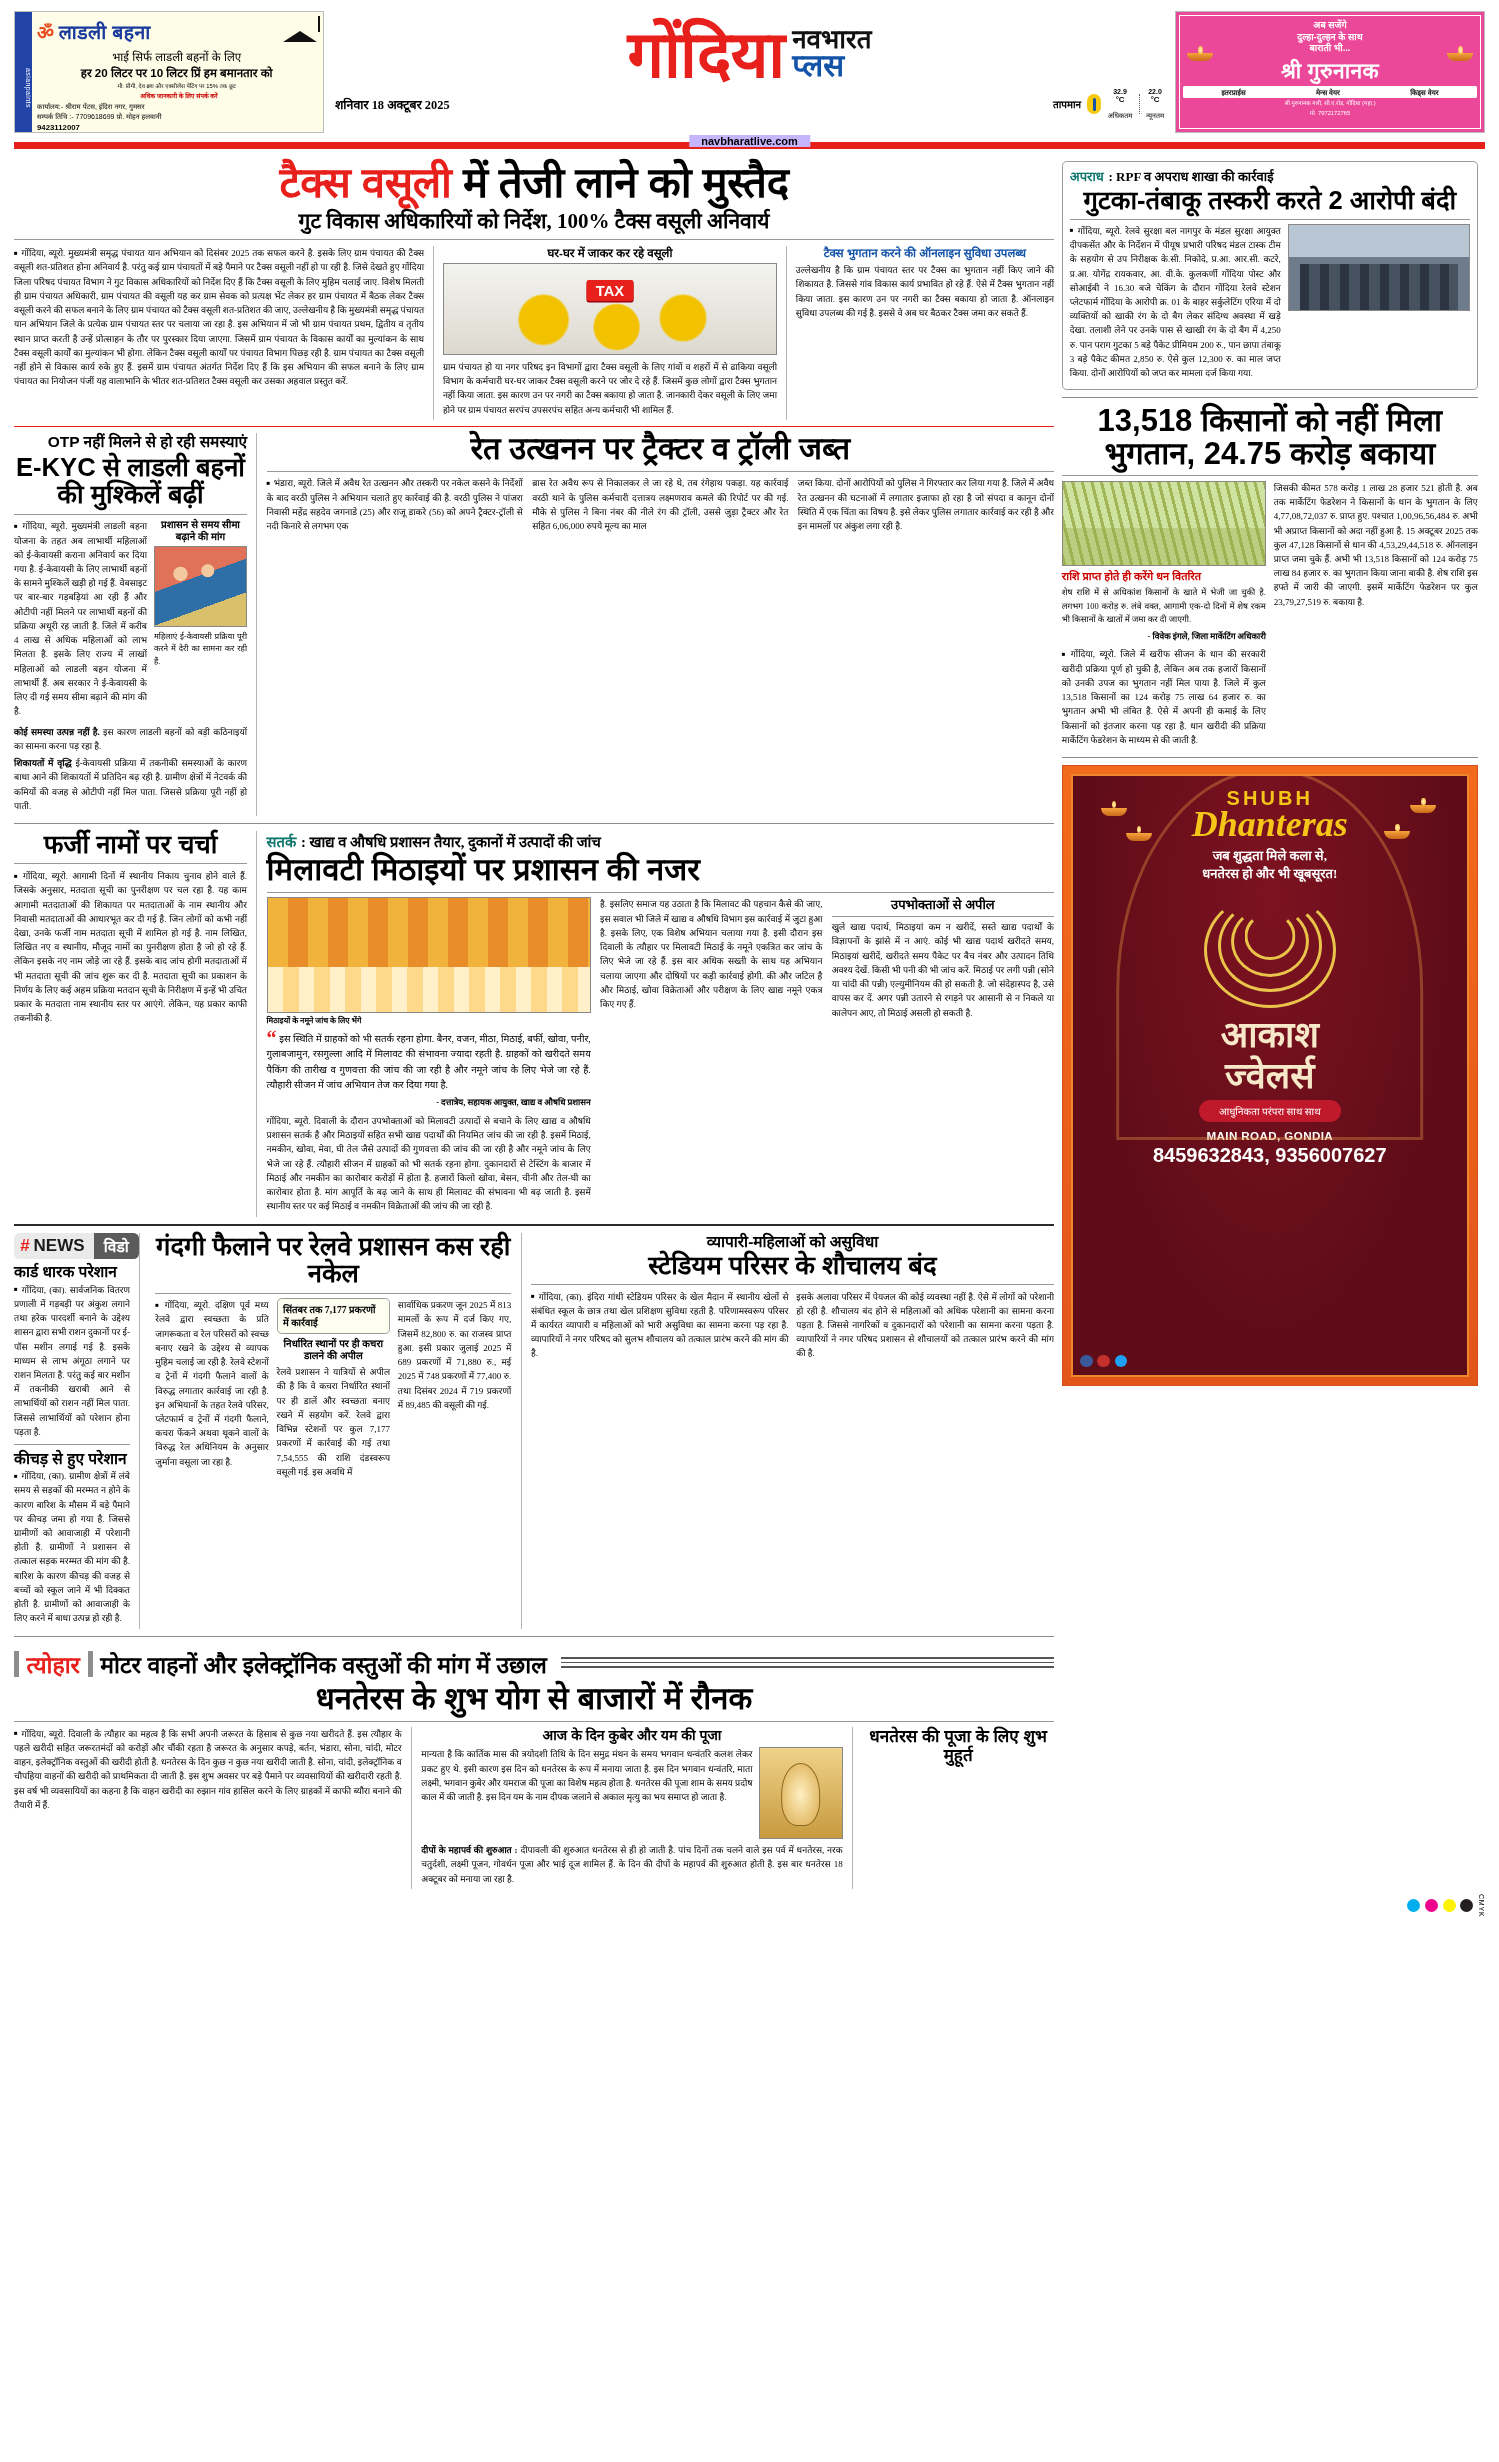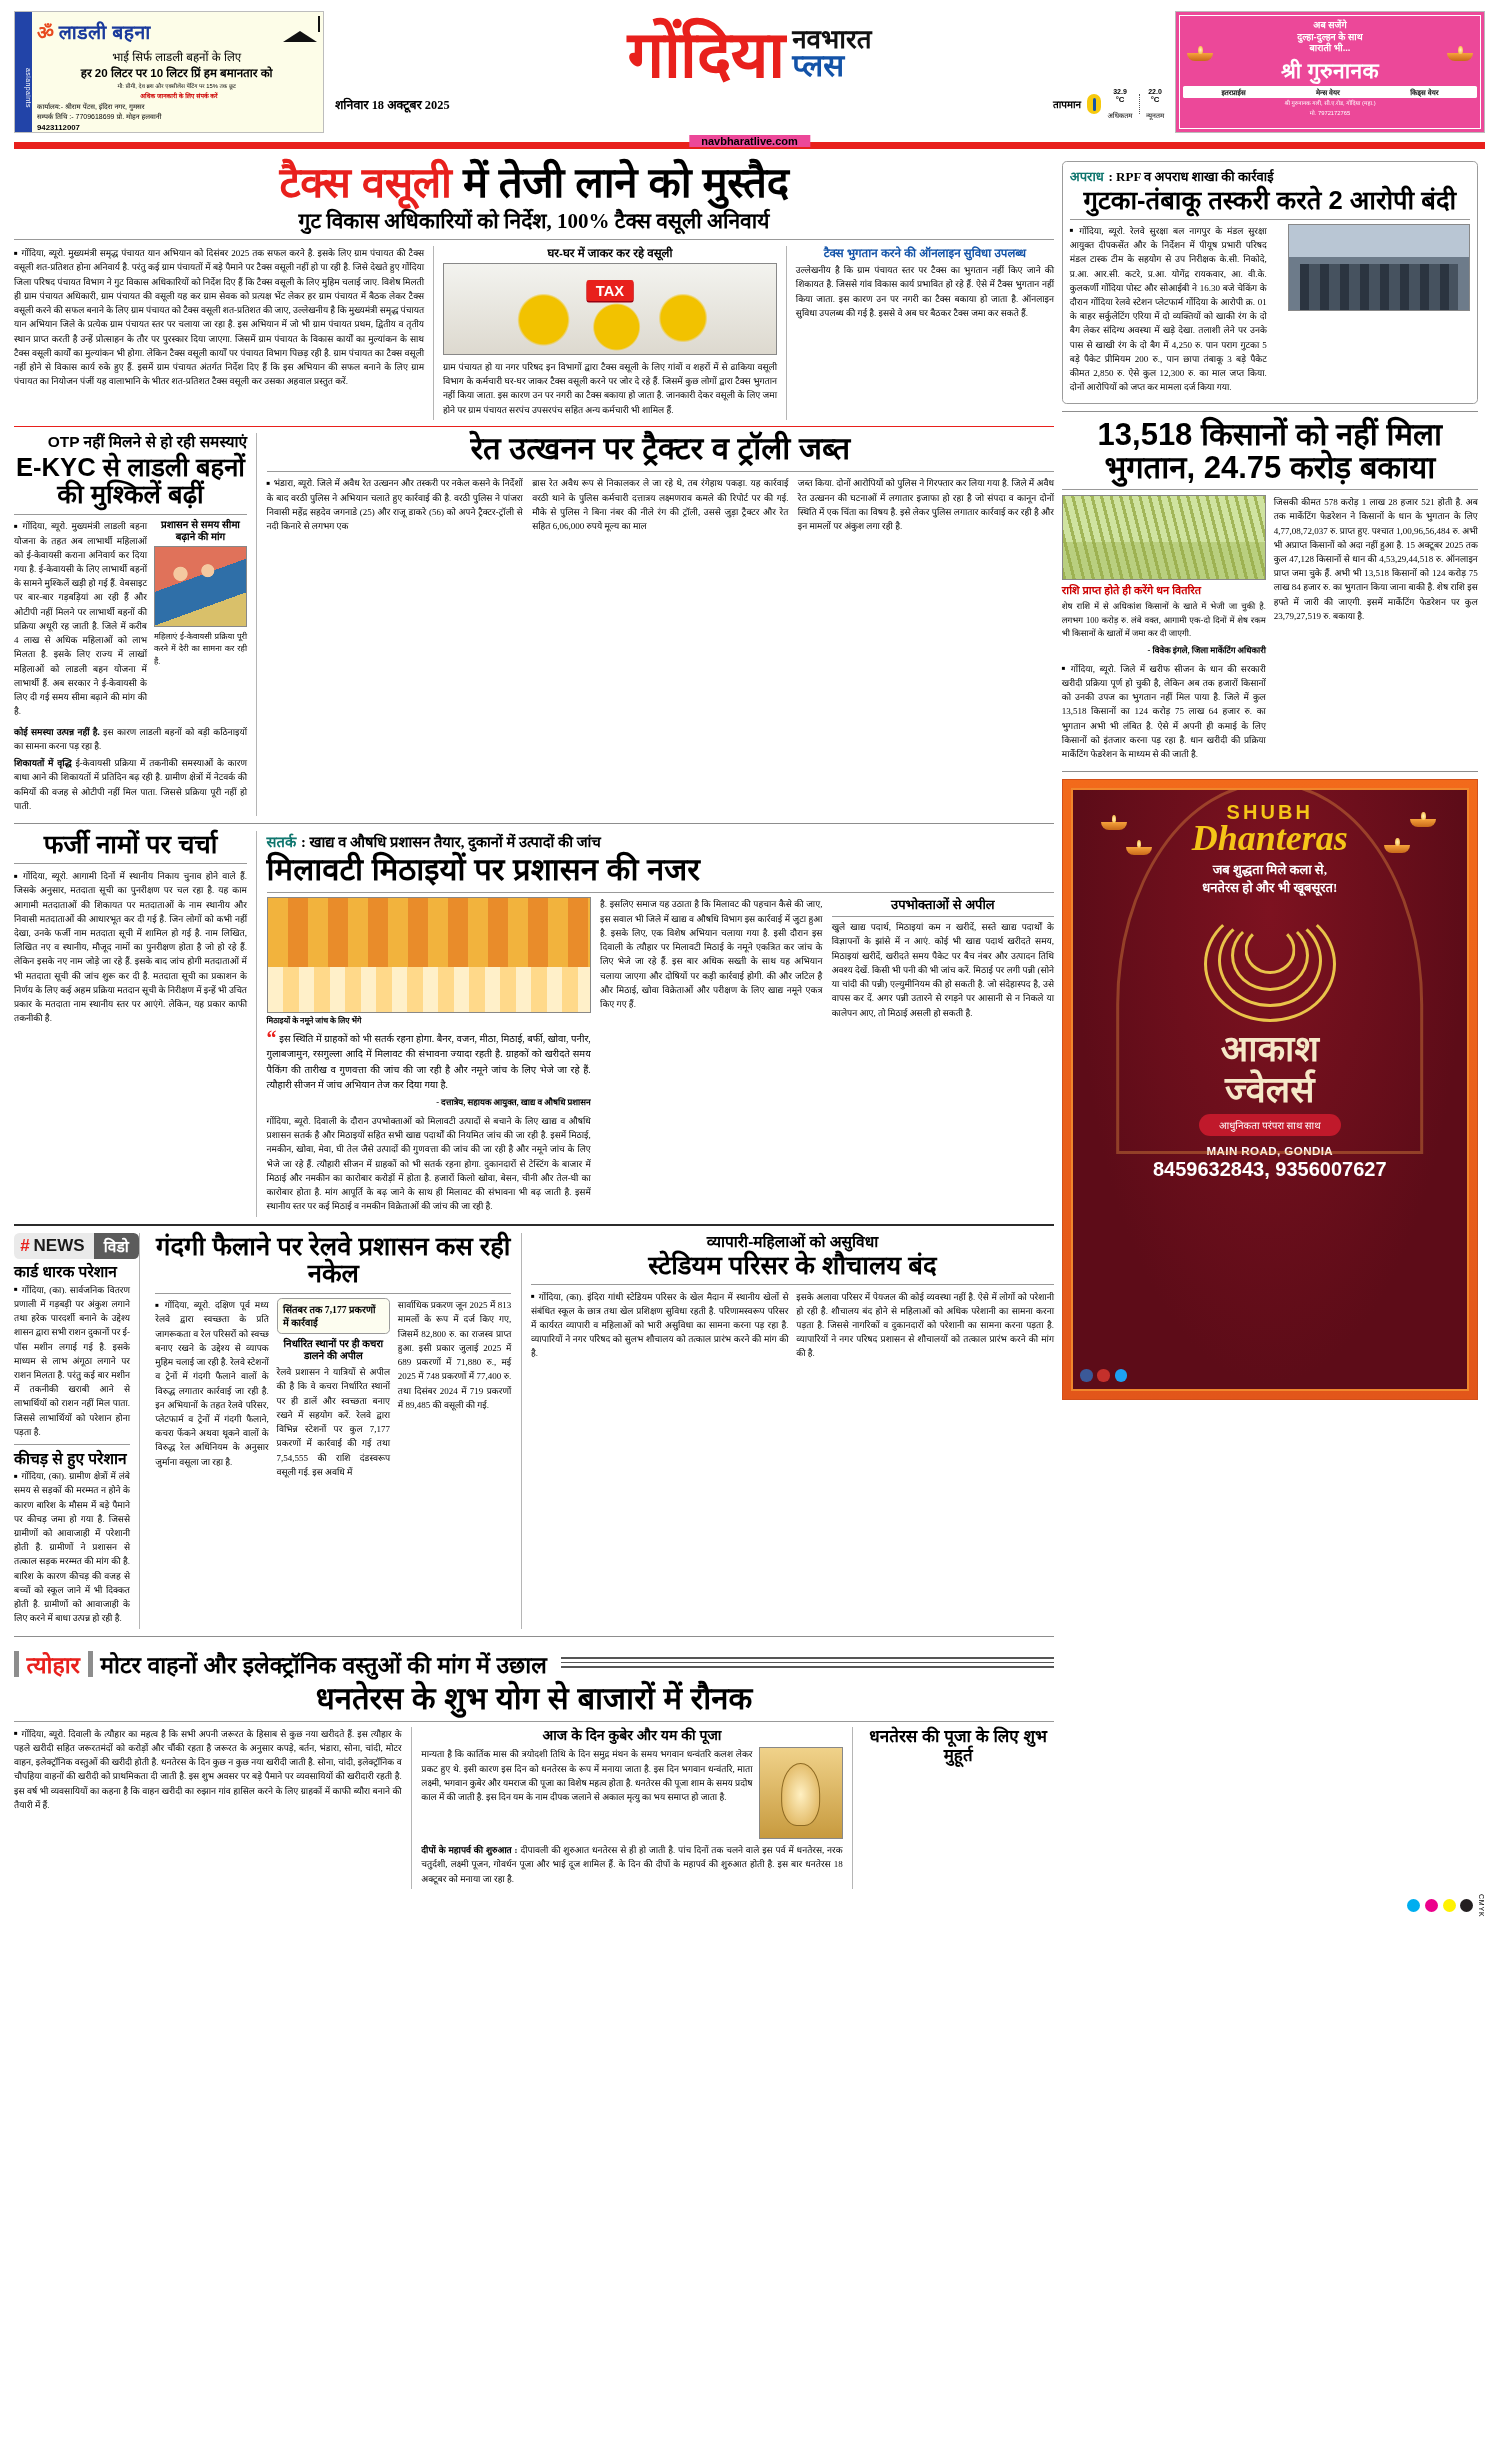--- a/index.html
+++ b/index.html
@@ -115,21 +115,21 @@
   .diya::before{content:'';position:absolute;left:0;bottom:0;width:26px;height:8.5px;
     background:linear-gradient(#f7a33c,#c8691a);border-radius:0 0 13px 13px;}
   .diya::after{content:'';position:absolute;left:11px;bottom:7.8px;width:4.7px;height:7.8px;
     background:radial-gradient(#fff7c0,#f5a623);border-radius:50% 50% 50% 50%/60% 60% 40% 40%;}
 
   
   .redbar-wrap { position: relative; margin: 1.6px 14px 0 14px; height: 20px; }
   .redbar { position:absolute; left:0; right:0; top:7px; height:7px; background:#e8201c;}
   .url-chip {
     position:absolute; left:50%; transform:translateX(-50%); top:0;
-    background:#ec4899; padding:0 12.4px; font-size:11px; font-weight:700;
+    background:#c4b5fd; padding:0 12.4px; font-size:11px; font-weight:700;
     font-family:"Liberation Sans",sans-serif;
   }
   .rule-thin  { border-top: 0.8px solid #999; }
   .vsep { border-left: 0.8px solid #b5b5b5; }
 
   .kicker {
     font-size: 14.7px; font-weight: 700; display:flex; align-items:center; gap:4.7px;
   }
   .kicker .tag { color:#0f766e; font-weight:700; }
 
@@ -620,21 +620,21 @@
 
     <div class="col-right">
 
       <div class="boxed" style="margin-top:6.2px">
         <div class="kicker" style="font-size:13px">
           <span class="tag">अपराध</span>
           <span>: RPF व अपराध शाखा की कार्रवाई</span>
         </div>
         <div class="hl-md" style="text-align:center;margin-top:2.3px">गुटका-तंबाकू तस्करी करते 2 आरोपी बंदी</div>
         <div class="rule-thin" style="margin:3.9px 0"></div>
-        <div style="display:flex;gap:21px">
+        <div style="display:flex;gap:7px">
           <div class="body-col" style="flex:1">
               <p class="dateline">गोंदिया, ब्यूरो. रेलवे सुरक्षा बल नागपुर के मंडल सुरक्षा आयुक्त दीपकसेंत और के निर्देशन में पीयूष प्रभारी परिषद मंडल टास्क टीम के सहयोग से उप निरीक्षक के.सी. निकोदे, प्र.आ. आर.सी. कटरे, प्र.आ. योगेंद्र रायकवार, आ. वी.के. कुलकर्णी गोंदिया पोस्ट और सोआईबी ने 16.30 बजे चेकिंग के दौरान गोंदिया रेलवे स्टेशन प्लेटफार्म गोंदिया के आरोपी क्र. 01 के बाहर सर्कुलेटिंग एरिया में दो व्यक्तियों को खाकी रंग के दो बैग लेकर संदिग्ध अवस्था में खड़े देखा. तलाशी लेने पर उनके पास से खाखी रंग के दो बैग में 4,250 रु. पान पराग गुटका 5 बड़े पैकेट प्रीमियम 200 रु., पान छापा तंबाकू 3 बड़े पैकेट कीमत 2,850 रु. ऐसे कुल 12,300 रु. का माल जप्त किया. दोनों आरोपियों को जप्त कर मामला दर्ज किया गया.</p>
             </div>
           <div style="width:182px;flex:none">
             <div class="photo police" style="height:87px"></div>
           </div>
         </div>
       </div>
 
       <div class="hr-sec"></div>

